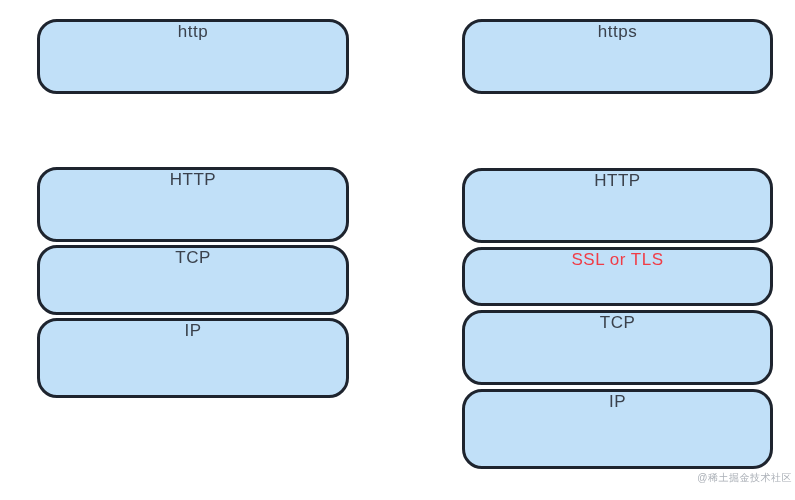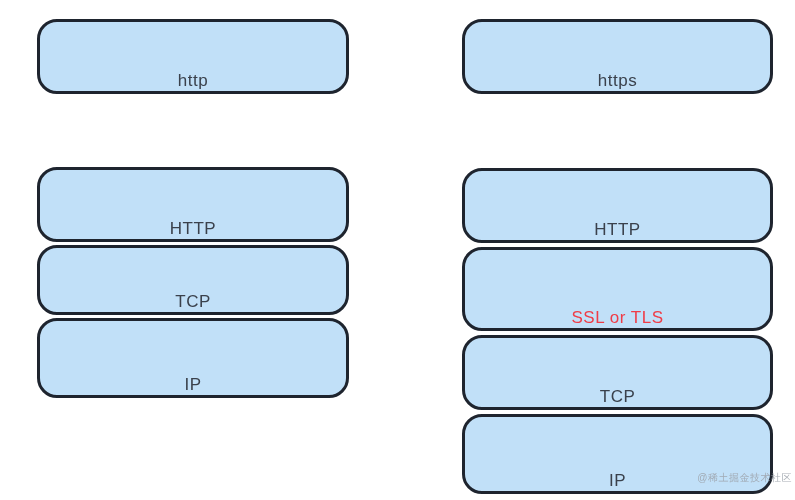--- a/index.html
+++ b/index.html
@@ -23,21 +23,21 @@
   }
   .column { position: absolute; top: 0; }
   .column-left  { left: 37px;  width: 312px; }
   .column-right { left: 462px; width: 311px; }
   .box {
     width: 100%;
     background: var(--box-fill);
     border: 3px solid var(--box-border);
     border-radius: 20px;
     display: flex;
-    align-items: flex-end;
+    align-items: flex-start;
     justify-content: center;
     font-size: 17px;
     color: var(--label-text);
     letter-spacing: 0.5px;
   }
   .header-box { position: absolute; top: 19px; height: 75px; }
   .stack {
     position: absolute;
     width: 100%;
     display: flex;
@@ -82,21 +82,21 @@
   </div>
 
   <div class="column column-right">
     <div class="box header-box">
       <span>https</span>
     </div>
     <div class="stack stack-right">
       <div class="box" style="height:75px">
         <span>HTTP</span>
       </div>
-      <div class="box highlight" style="height:84px">
+      <div class="box highlight" style="height:59px">
         <span>SSL or TLS</span>
       </div>
       <div class="box" style="height:75px">
         <span>TCP</span>
       </div>
       <div class="box" style="height:80px">
         <span>IP</span>
       </div>
     </div>
   </div>

